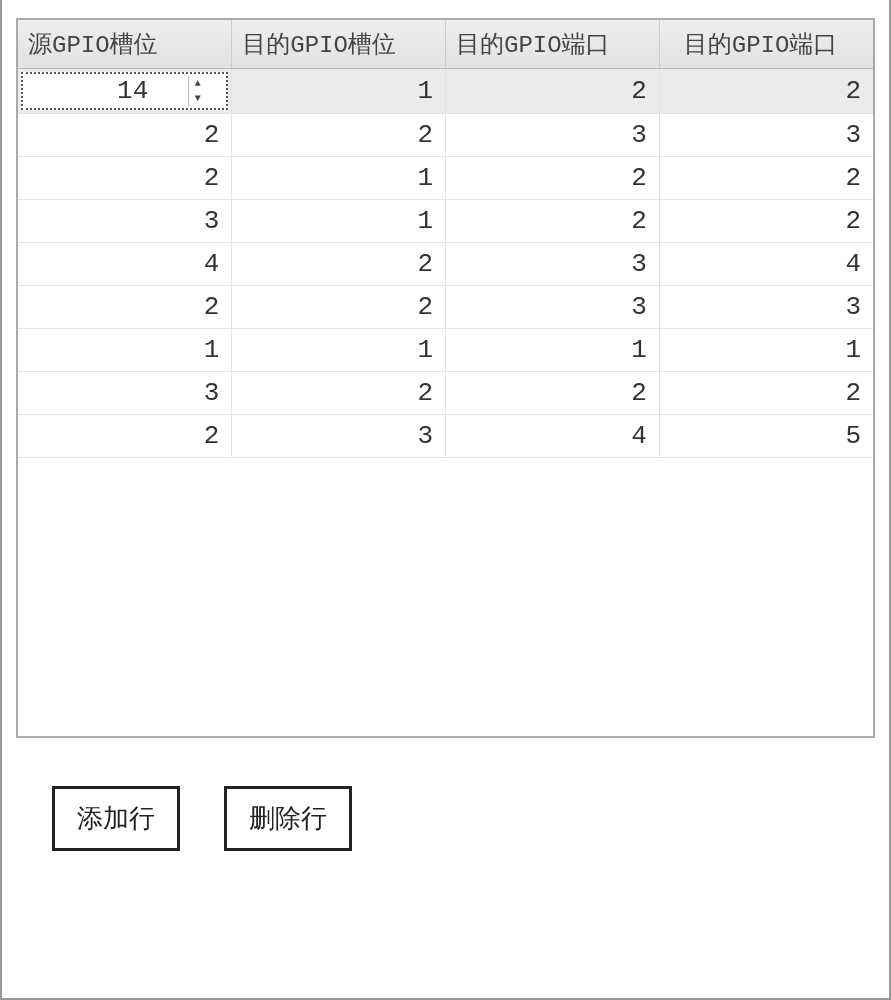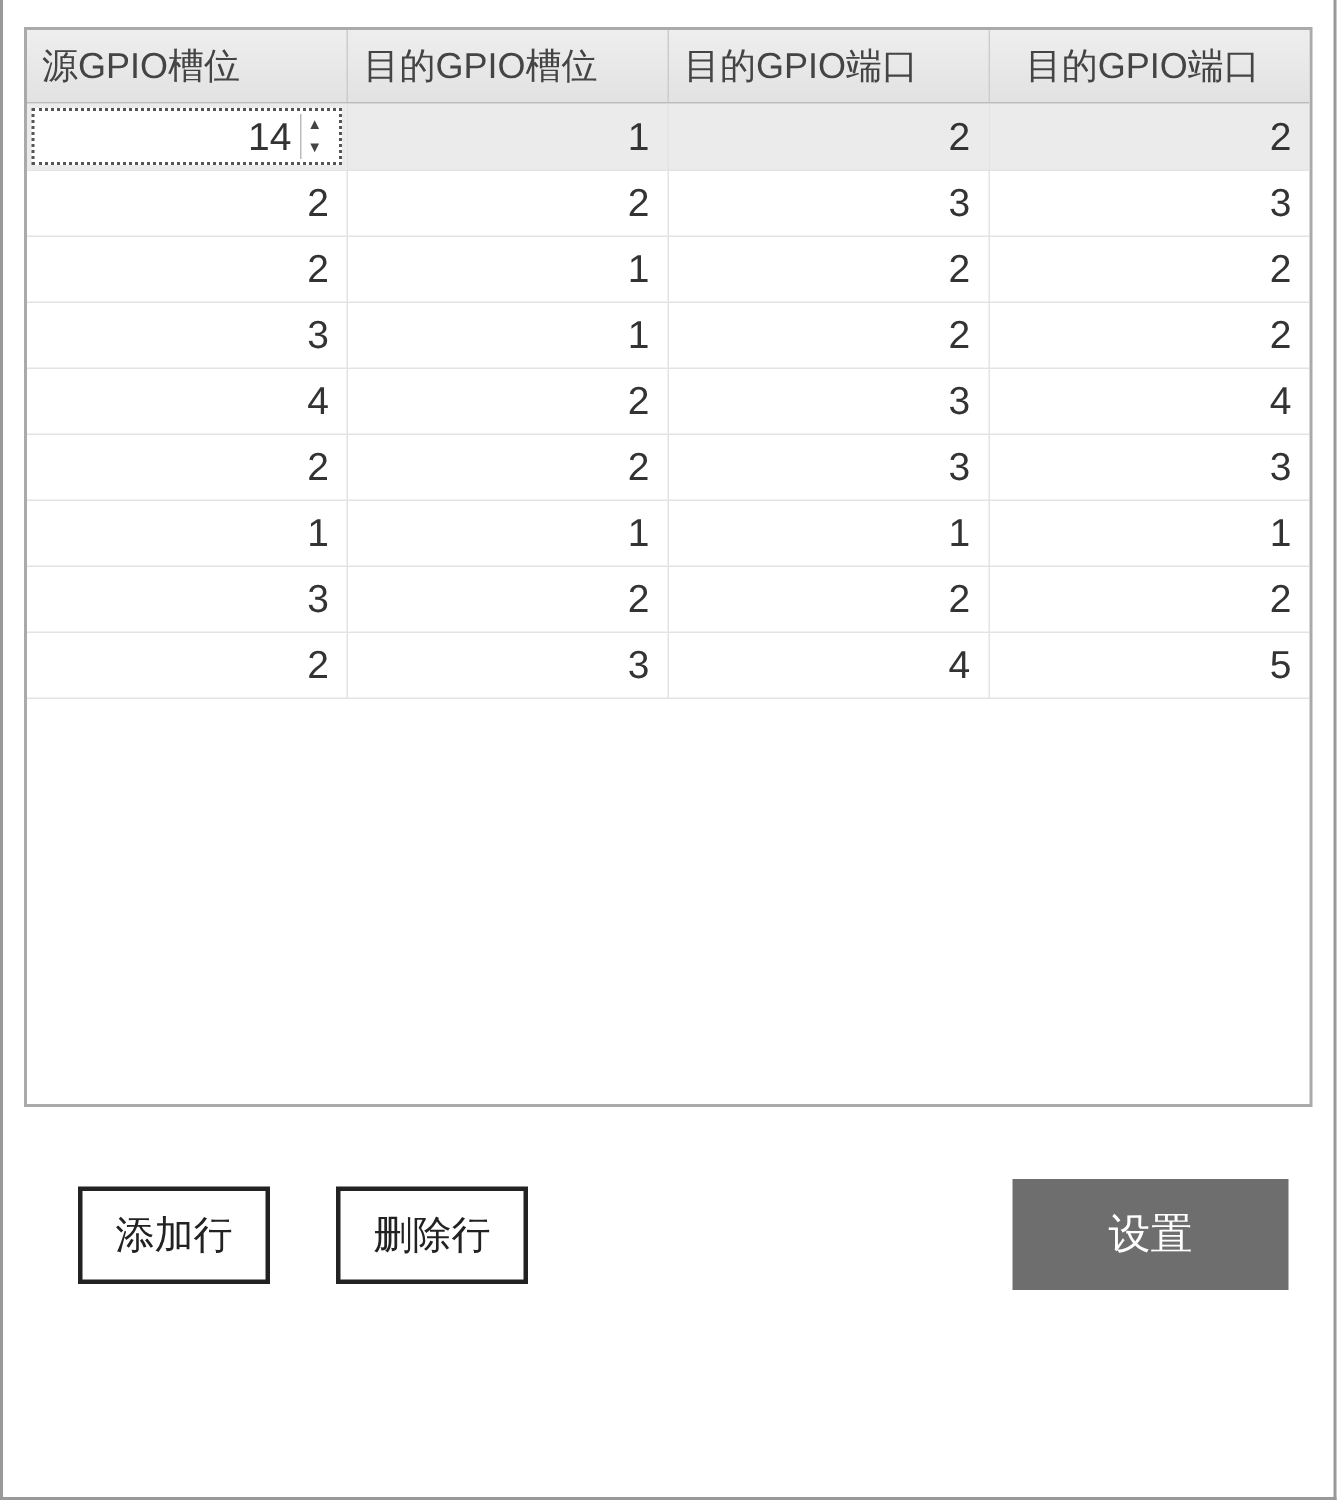--- a/index.html
+++ b/index.html
@@ -40,20 +40,21 @@
     cursor: pointer;
   }
   .content {
     padding: 18px 14px 0 14px;
   }
   .table-wrap {
     border: 2px solid #aaa;
     height: 720px;
     overflow: hidden;
     background: #fff;
+    font-family: Liberation Mono, monospace;
   }
   table {
     width: 100%;
     border-collapse: collapse;
     table-layout: fixed;
   }
   thead th {
     background: linear-gradient(#eeeeee, #e2e2e2);
     font-weight: normal;
     text-align: left;
@@ -82,22 +83,23 @@
   .spin-cell {
     position: relative;
     padding: 3px;
   }
   .spin-box {
     border: 2px dotted #555;
     display: flex;
     align-items: center;
     justify-content: flex-end;
     height: 38px;
-    padding-right: 8px;
-    background: #fff;
+    padding-right: 20px;
+    background: #fff;
+    gap: 34px;
   }
   .spin-val {
     font-size: 26px;
     padding-right: 6px;
   }
   .spin-btns {
     display: flex;
     flex-direction: column;
     width: 18px;
     height: 30px;
@@ -108,21 +110,21 @@
     display: flex;
     align-items: center;
     justify-content: center;
     font-size: 10px;
     line-height: 1;
     color: #444;
     cursor: pointer;
   }
   .footer {
     display: flex;
-    align-items: center;
+    align-items: flex-start;
     padding: 48px 30px 0 50px;
   }
   .btn-outline {
     border: 3px solid #222;
     background: #fff;
     padding: 12px 22px;
     font-size: 26px;
     color: #222;
     margin-right: 44px;
     cursor: pointer;
@@ -218,16 +220,15 @@
               <td>5</td>
             </tr>
           </tbody>
       </table>
     </div>
   </div>
 
   <div class="footer">
     <button class="btn-outline">添加行</button>
     <button class="btn-outline">删除行</button>
-    <button class="btn-primary">设置</button>
   </div>
 
 </div>
 
 </body></html>

